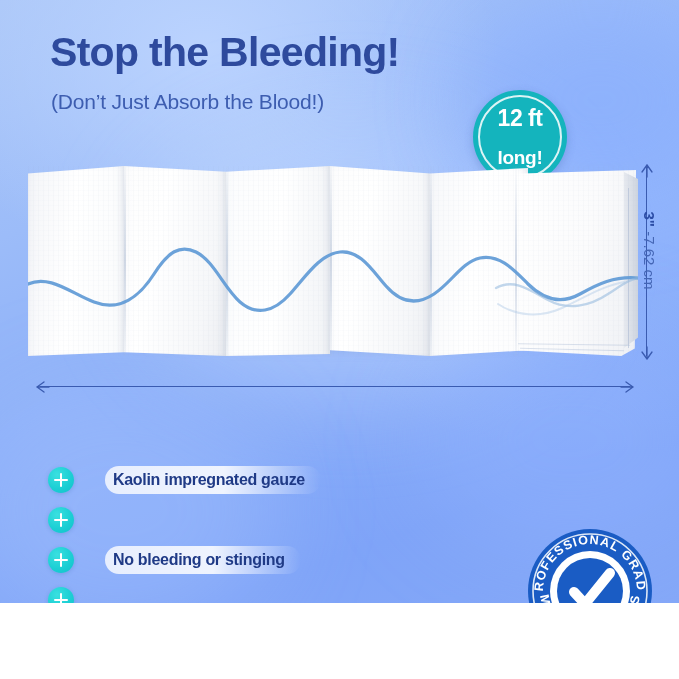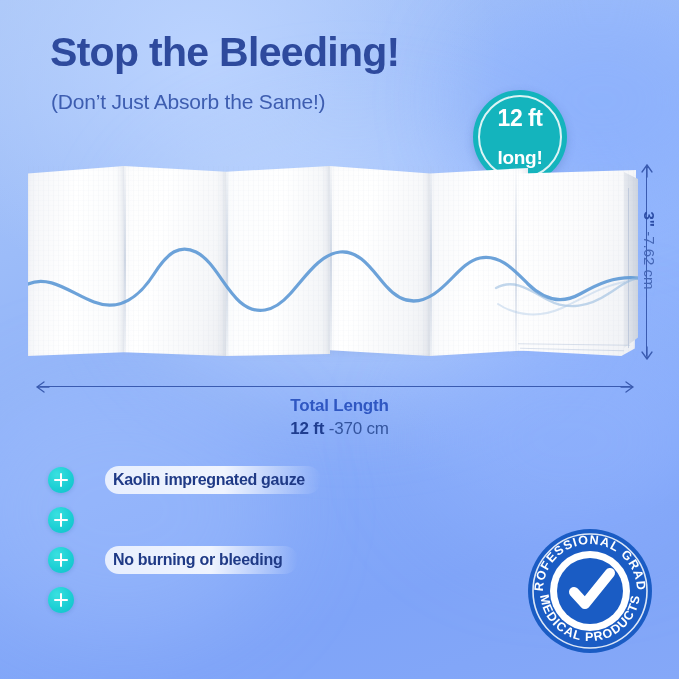--- a/index.html
+++ b/index.html
@@ -2,21 +2,21 @@
 <html><head>
 <meta charset="utf-8">
 <style>
   html,body{margin:0;padding:0;}
   body{
     width:679px;height:679px;overflow:hidden;
     font-family:"Liberation Sans", sans-serif;
     position:relative;
   }
   #canvas{
-    position:absolute;inset:0;width:679px;height:679px;overflow:hidden;
+    position:absolute;inset:0;width:679px;height:603px;overflow:hidden;
     background:
       radial-gradient(ellipse 70% 60% at 30% 8%, rgba(188,212,255,.95) 0%, rgba(188,212,255,0) 62%),
       radial-gradient(ellipse 80% 70% at 88% 30%, rgba(150,185,255,.75) 0%, rgba(150,185,255,0) 65%),
       linear-gradient(160deg,#aac6f7 0%,#9cbcf9 28%,#88acf9 58%,#7fa4f8 80%,#85a8f8 100%);
   }
   
   .blob{position:absolute;border-radius:50%;filter:blur(46px);pointer-events:none;}
   .b1{left:140px;top:120px;width:420px;height:280px;background:rgba(205,225,255,.40);}
   .b2{left:420px;top:330px;width:300px;height:220px;background:rgba(150,182,255,.40);}
   .b3{left:-40px;top:380px;width:320px;height:260px;background:rgba(175,202,255,.30);}
@@ -142,21 +142,21 @@
 <body>
 
 <div id="canvas">
 
   <div class="blob b1"></div>
   <div class="blob b4"></div>
   <div class="blob b2"></div>
   <div class="blob b3"></div>
 
   <div class="headline">Stop the Bleeding!</div>
-  <div class="subhead">(Don’t Just Absorb the Same!)</div>
+  <div class="subhead">(Don’t Just Absorb the Blood!)</div>
 
   <div class="badge">
     <div class="badge-txt">
       <span class="badge-l1">12 ft</span>
       <span class="badge-l2">long!</span>
     </div>
   </div>
 
   <div class="gauze-wrap">
     <div class="gauze-shadow"></div>
@@ -203,39 +203,35 @@
 
   <div class="dim-h">
     <div class="dim-h-line"></div>
     <svg style="position:absolute;left:-4px;top:0px;width:14px;height:14px" viewBox="0 0 14 14">
       <path d="M1,7 L8,2 M1,7 L8,12 M1,7 L13,7" stroke="#3a5bb0" stroke-width="1.3" fill="none" stroke-linecap="round"></path>
     </svg>
     <svg style="position:absolute;left:580px;top:0px;width:14px;height:14px" viewBox="0 0 14 14">
       <path d="M13,7 L6,2 M13,7 L6,12 M13,7 L1,7" stroke="#3a5bb0" stroke-width="1.3" fill="none" stroke-linecap="round"></path>
     </svg>
   </div>
-  <div class="dim-label">
-    <div class="dim-title">Total Length</div>
-    <div class="dim-value"><span>12 ft</span><span class="unit"> -370 cm</span></div>
-  </div>
 
   <div class="features">
     <div class="feat">
       <div class="plus"></div>
       <div class="pill">
         <span class="pill-txt">Kaolin impregnated gauze</span>
       </div>
     </div>
     <div class="feat">
       <div class="plus"></div>
     </div>
     <div class="feat">
       <div class="plus"></div>
       <div class="pill">
-        <span class="pill-txt">No burning or bleeding</span>
+        <span class="pill-txt">No bleeding or stinging</span>
       </div>
     </div>
     <div class="feat">
       <div class="plus"></div>
     </div>
   </div>
 
   <svg class="seal" viewBox="0 0 126 126">
     <defs>
       <path id="arcTop" d="M 16,63 A 47,47 0 0 1 110,63"></path>

